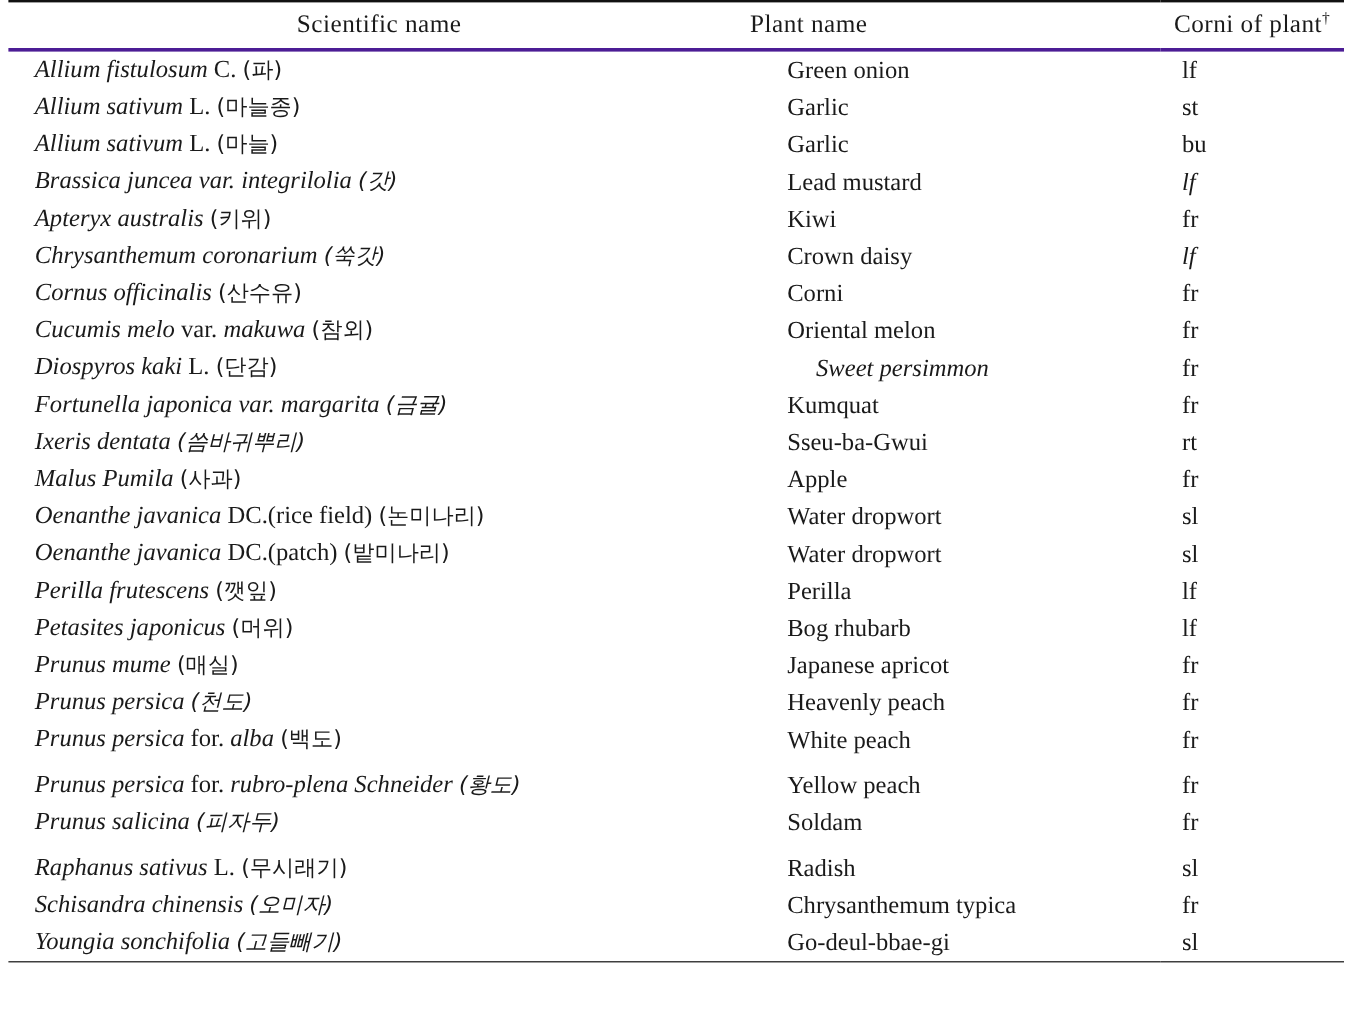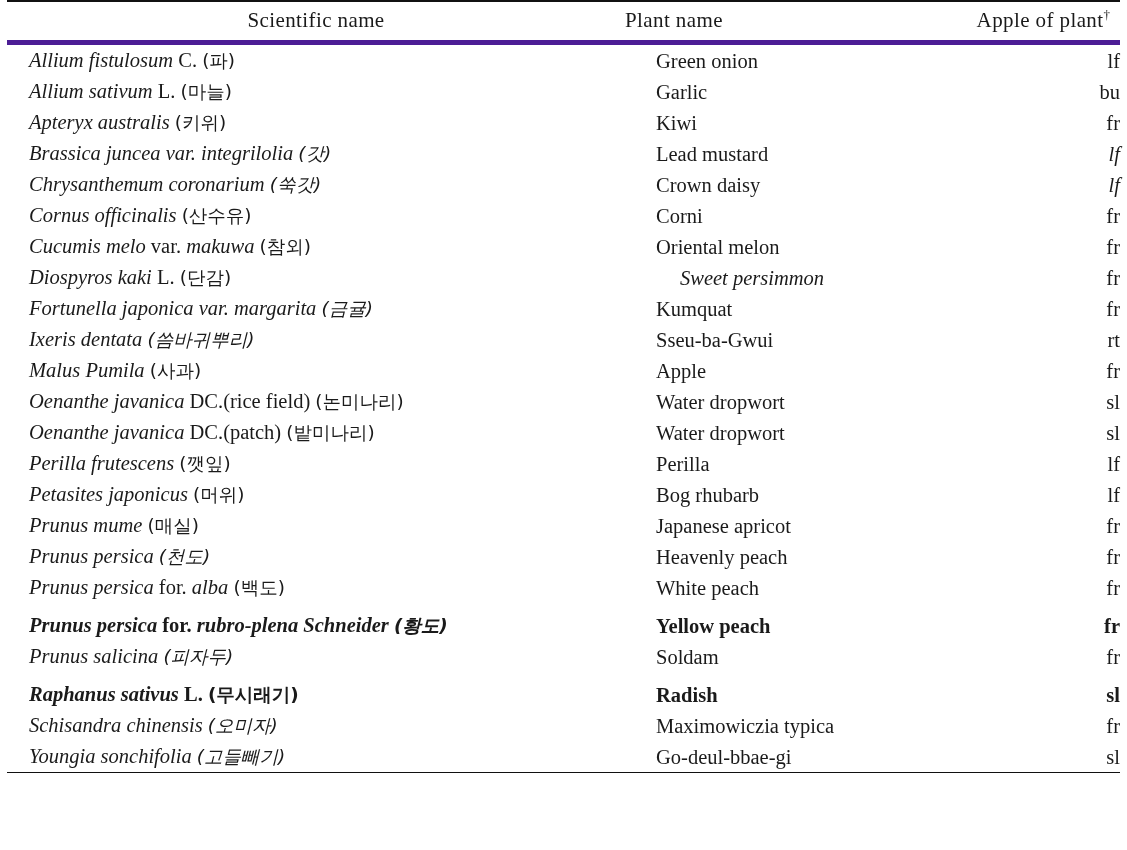--- a/index.html
+++ b/index.html
@@ -23,21 +23,21 @@
 
   table.species-table {
     width: 1113px;
     margin: 0 7px;
     border-collapse: collapse;
     table-layout: fixed;
   }
 
   
   .rule-top  { border-top: 2px solid #111; }
-  .rule-mid  { border-bottom: 5px solid #4c1d95; }
+  .rule-mid  { border-bottom: 3px solid #4c1d95; }
   .rule-bot  { border-bottom: 1px solid #111; }
 
   thead th {
     font-weight: normal;
     font-size: 21px;
     letter-spacing: 0.4px;
     padding: 6px 0 7px 0;
     vertical-align: bottom;
     white-space: nowrap;
   }
@@ -71,27 +71,27 @@
   .kr-it { font-style: italic; font-family: "DejaVu Sans", "Liberation Sans", sans-serif; font-size: 18.5px; }
 
   td.plant {
     padding-left: 31px;
     font-style: normal;
   }
   td.plant.indent { padding-left: 55px; font-style: italic; }
 
   td.part {
     padding-left: 18px;
-    text-align: right;
+    text-align: left;
     font-style: normal;
   }
   td.part.italic { font-style: italic; }
 
   
-  tr.gap-above td { padding-top: 7px; font-weight: bold; }
+  tr.gap-above td { padding-top: 7px; }
 
   .dagger-sup {
     font-size: 13px;
     vertical-align: super;
     line-height: 0;
   }
 </style>
 </head>
 <body>
 
@@ -105,46 +105,51 @@
     </colgroup>
     <thead>
       <tr class="rule-top rule-mid">
         <th class="col-sci">
           <span>Scientific name</span>
         </th>
         <th class="col-plant">
           <span>Plant name</span>
         </th>
         <th class="col-part">
-          <span>Apple of plant</span><span class="dagger-sup">†</span>
+          <span>Corni of plant</span><span class="dagger-sup">†</span>
         </th>
       </tr>
     </thead>
     <tbody>
         <tr>
           <td class="sci"><span>Allium fistulosum</span> <span class="rm">C.</span> <span class="kr">(파)</span></td>
           <td class="plant">Green onion</td>
           <td class="part">lf</td>
         </tr>
         <tr>
+          <td class="sci"><span>Allium sativum</span> <span class="rm">L.</span> <span class="kr">(마늘종)</span></td>
+          <td class="plant">Garlic</td>
+          <td class="part">st</td>
+        </tr>
+        <tr>
           <td class="sci"><span>Allium sativum</span> <span class="rm">L.</span> <span class="kr">(마늘)</span></td>
           <td class="plant">Garlic</td>
           <td class="part">bu</td>
         </tr>
         <tr>
-          <td class="sci"><span>Apteryx australis</span> <span class="kr">(키위)</span></td>
-          <td class="plant">Kiwi</td>
-          <td class="part">fr</td>
-        </tr>
-        <tr>
           <td class="sci"><span>Brassica juncea var. integrilolia</span> <span class="kr-it">(갓)</span></td>
           <td class="plant">Lead mustard</td>
           <td class="part italic">lf</td>
         </tr>
         <tr>
+          <td class="sci"><span>Apteryx australis</span> <span class="kr">(키위)</span></td>
+          <td class="plant">Kiwi</td>
+          <td class="part">fr</td>
+        </tr>
+        <tr>
           <td class="sci"><span>Chrysanthemum coronarium</span> <span class="kr-it">(쑥갓)</span></td>
           <td class="plant">Crown daisy</td>
           <td class="part italic">lf</td>
         </tr>
         <tr>
           <td class="sci"><span>Cornus officinalis</span> <span class="kr">(산수유)</span></td>
           <td class="plant">Corni</td>
           <td class="part">fr</td>
         </tr>
         <tr>
@@ -217,21 +222,21 @@
           <td class="plant">Soldam</td>
           <td class="part">fr</td>
         </tr>
         <tr class="gap-above">
           <td class="sci"><span>Raphanus sativus</span> <span class="rm">L.</span> <span class="kr">(무시래기)</span></td>
           <td class="plant">Radish</td>
           <td class="part">sl</td>
         </tr>
         <tr>
           <td class="sci"><span>Schisandra chinensis</span> <span class="kr-it">(오미자)</span></td>
-          <td class="plant">Maximowiczia typica</td>
+          <td class="plant">Chrysanthemum typica</td>
           <td class="part">fr</td>
         </tr>
         <tr class="rule-bot">
           <td class="sci"><span>Youngia sonchifolia</span> <span class="kr-it">(고들빼기)</span></td>
           <td class="plant">Go-deul-bbae-gi</td>
           <td class="part">sl</td>
         </tr>
       </tbody>
   </table>
 

